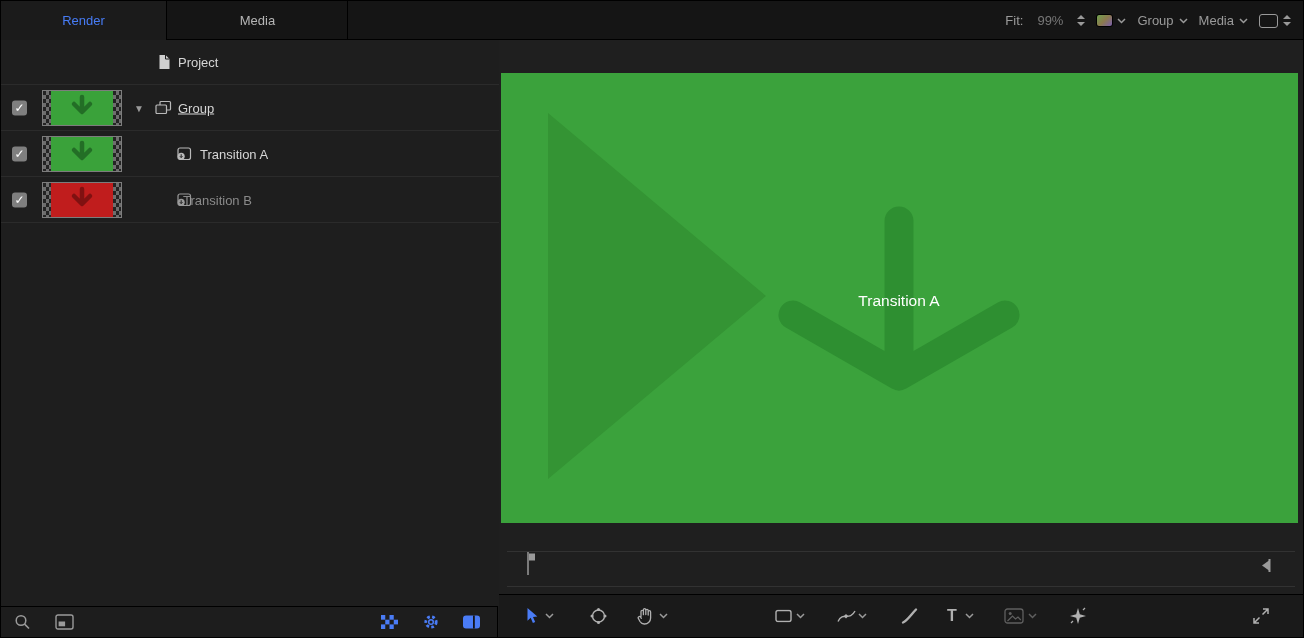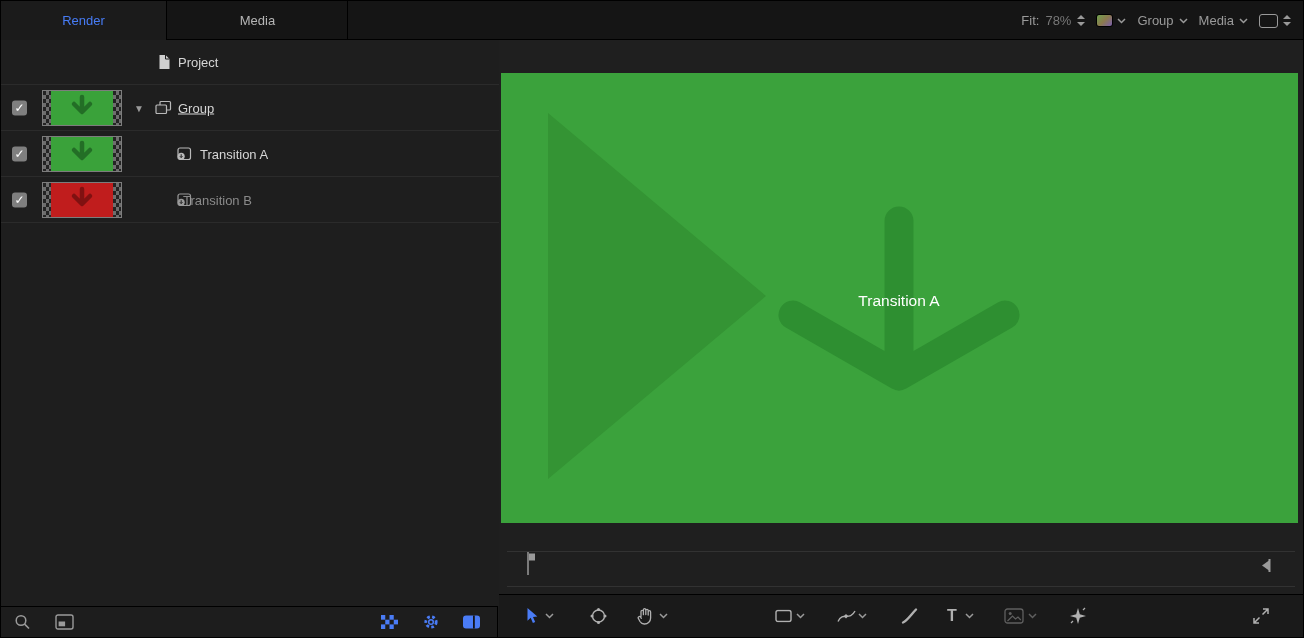--- a/index.html
+++ b/index.html
@@ -65,23 +65,23 @@
 
   <div class="topbar">
     <div class="tab active" style="left:0;width:166px;">
       <span>Render</span>
     </div>
     <div class="tab" style="left:167px;width:180px;">
       <span>Media</span>
     </div>
 
     <div class="vtoolbar">
-      <span style="display:flex;align-items:center;gap:6px;">
+      <span style="display:flex;align-items:center;gap:14px;">
         <span>Fit:</span>
-        <span class="dim">78%</span>
+        <span class="dim">99%</span>
         <span class="stepper">
             <span class="tri-up"></span>
             <span class="tri-dn"></span>
           </span>
       </span>
       <span style="display:flex;align-items:center;gap:4px;">
         <span class="swatch"></span>
         <svg width="9" height="6">
             <polyline points="1,1 4.5,4.5 8,1" stroke="#9a9a9a" fill="none" stroke-width="1.5"></polyline>
           </svg>

